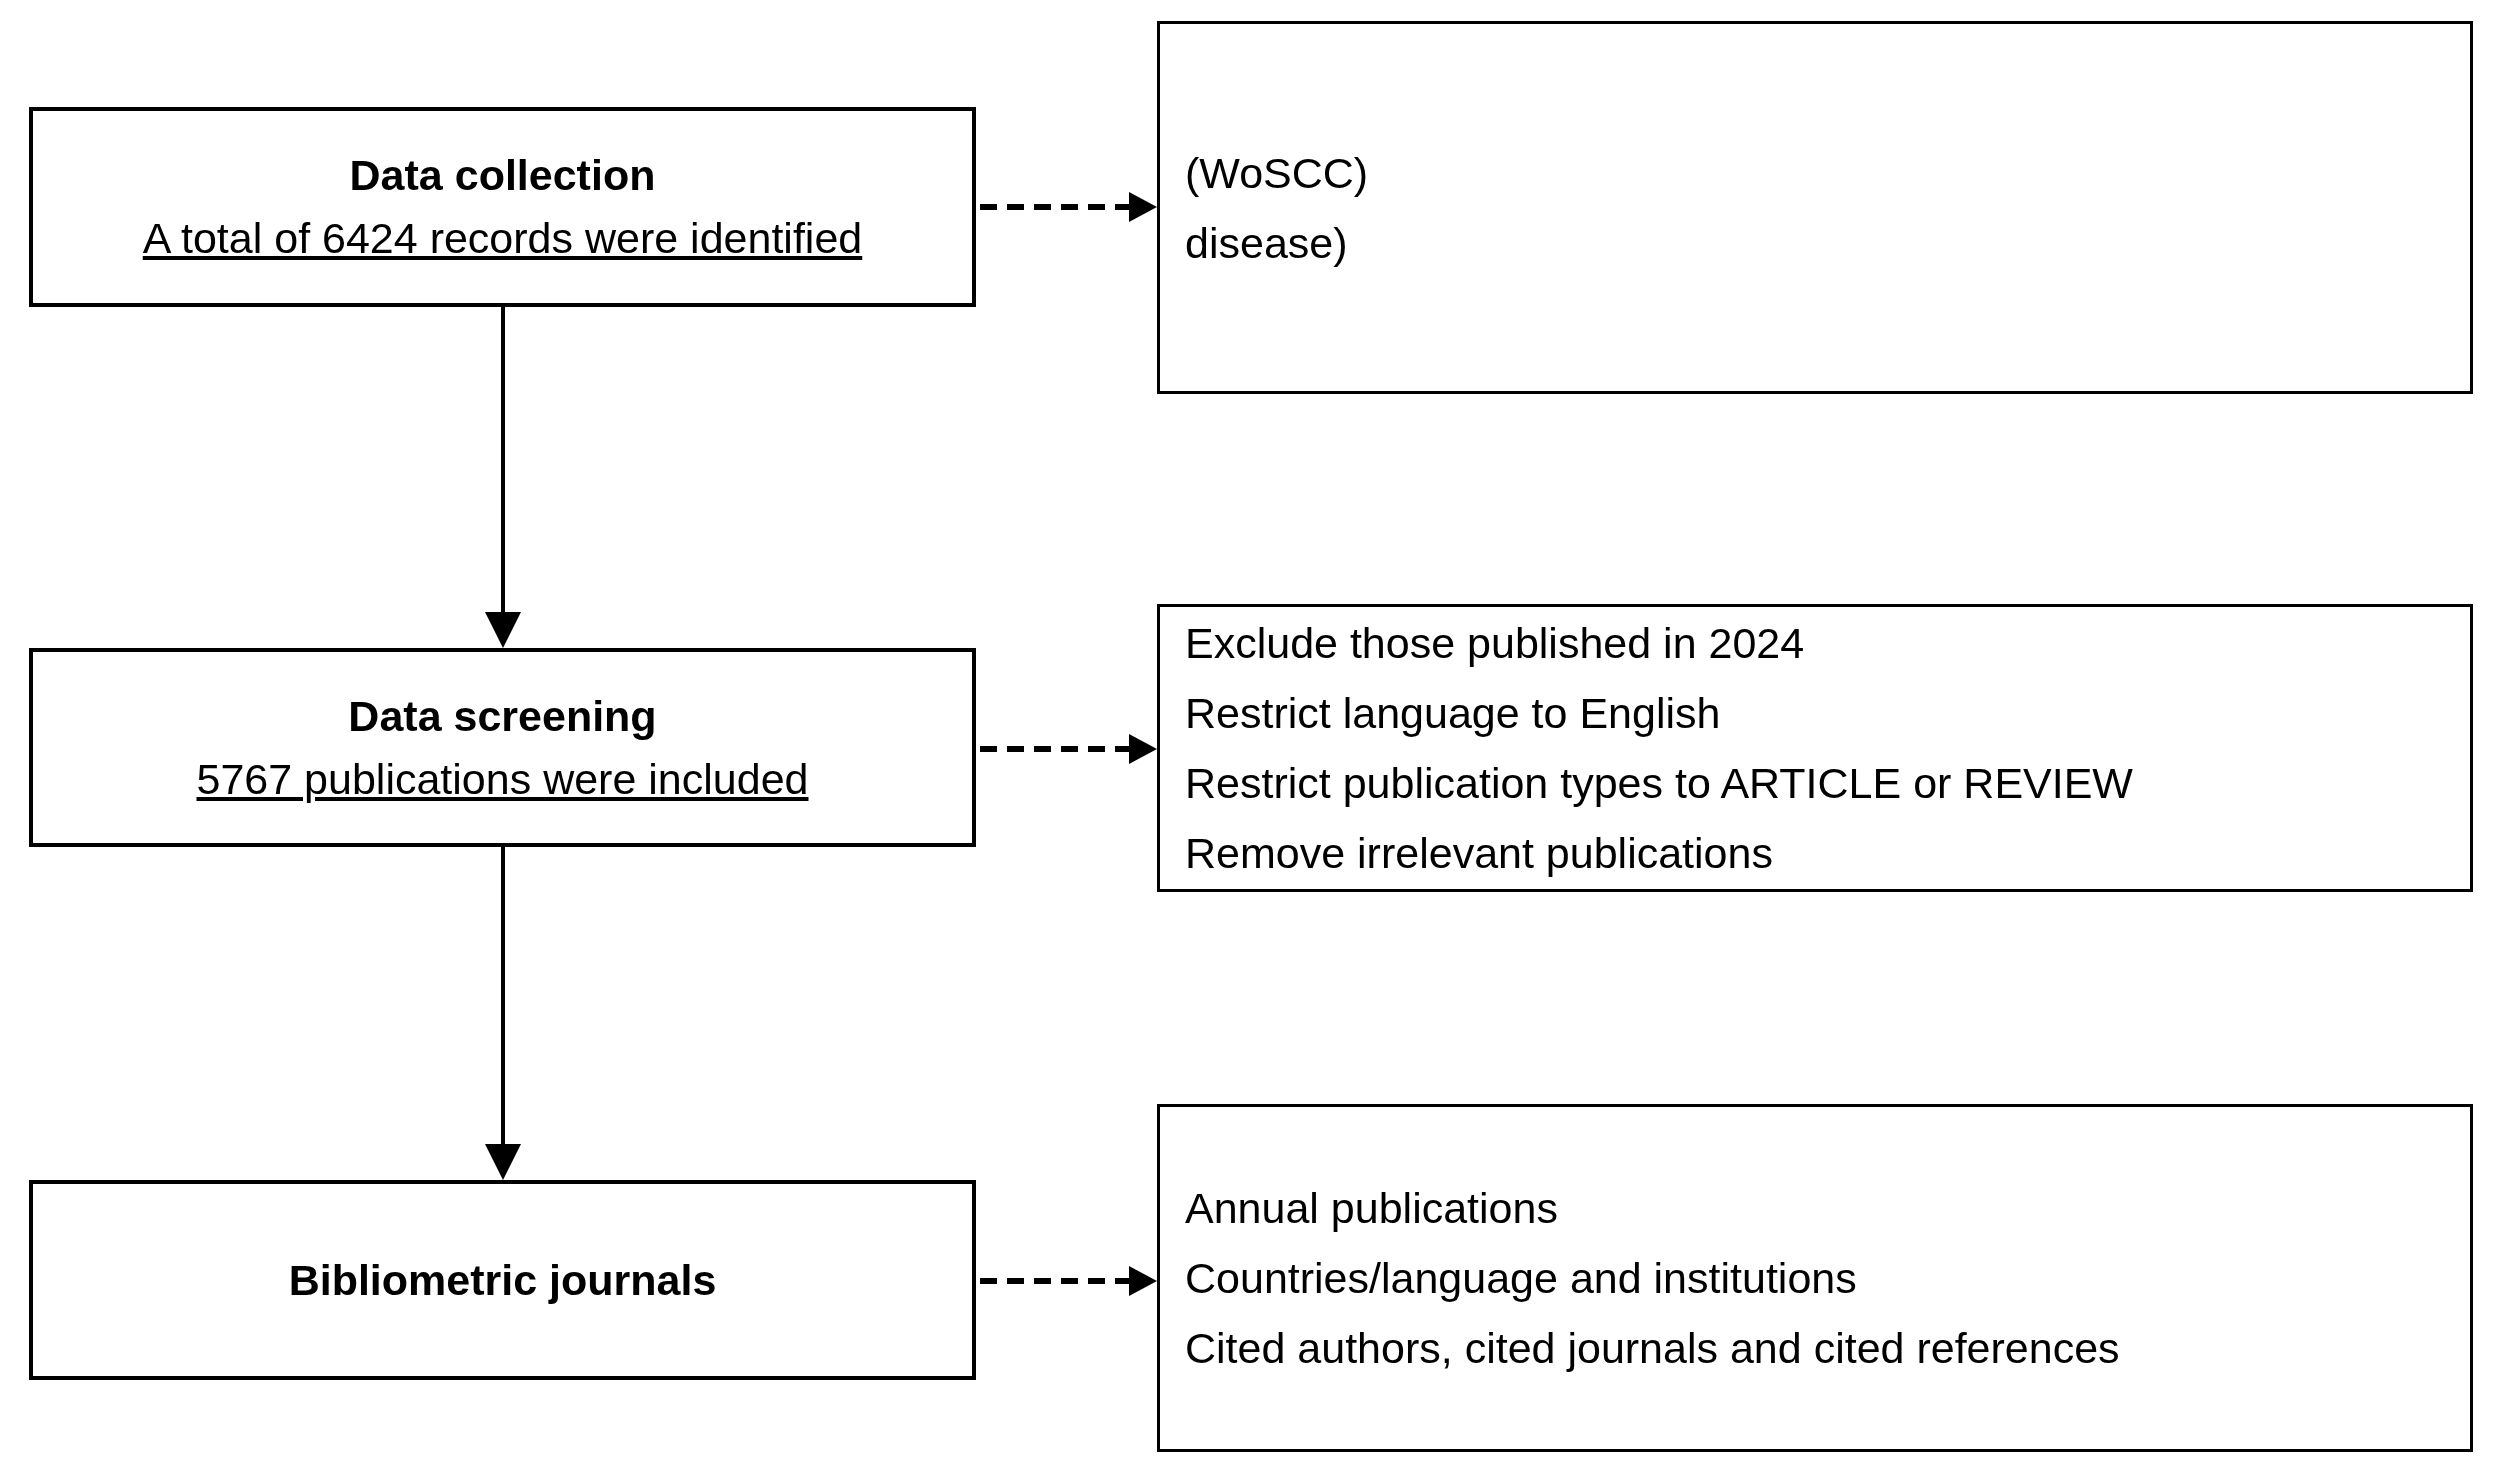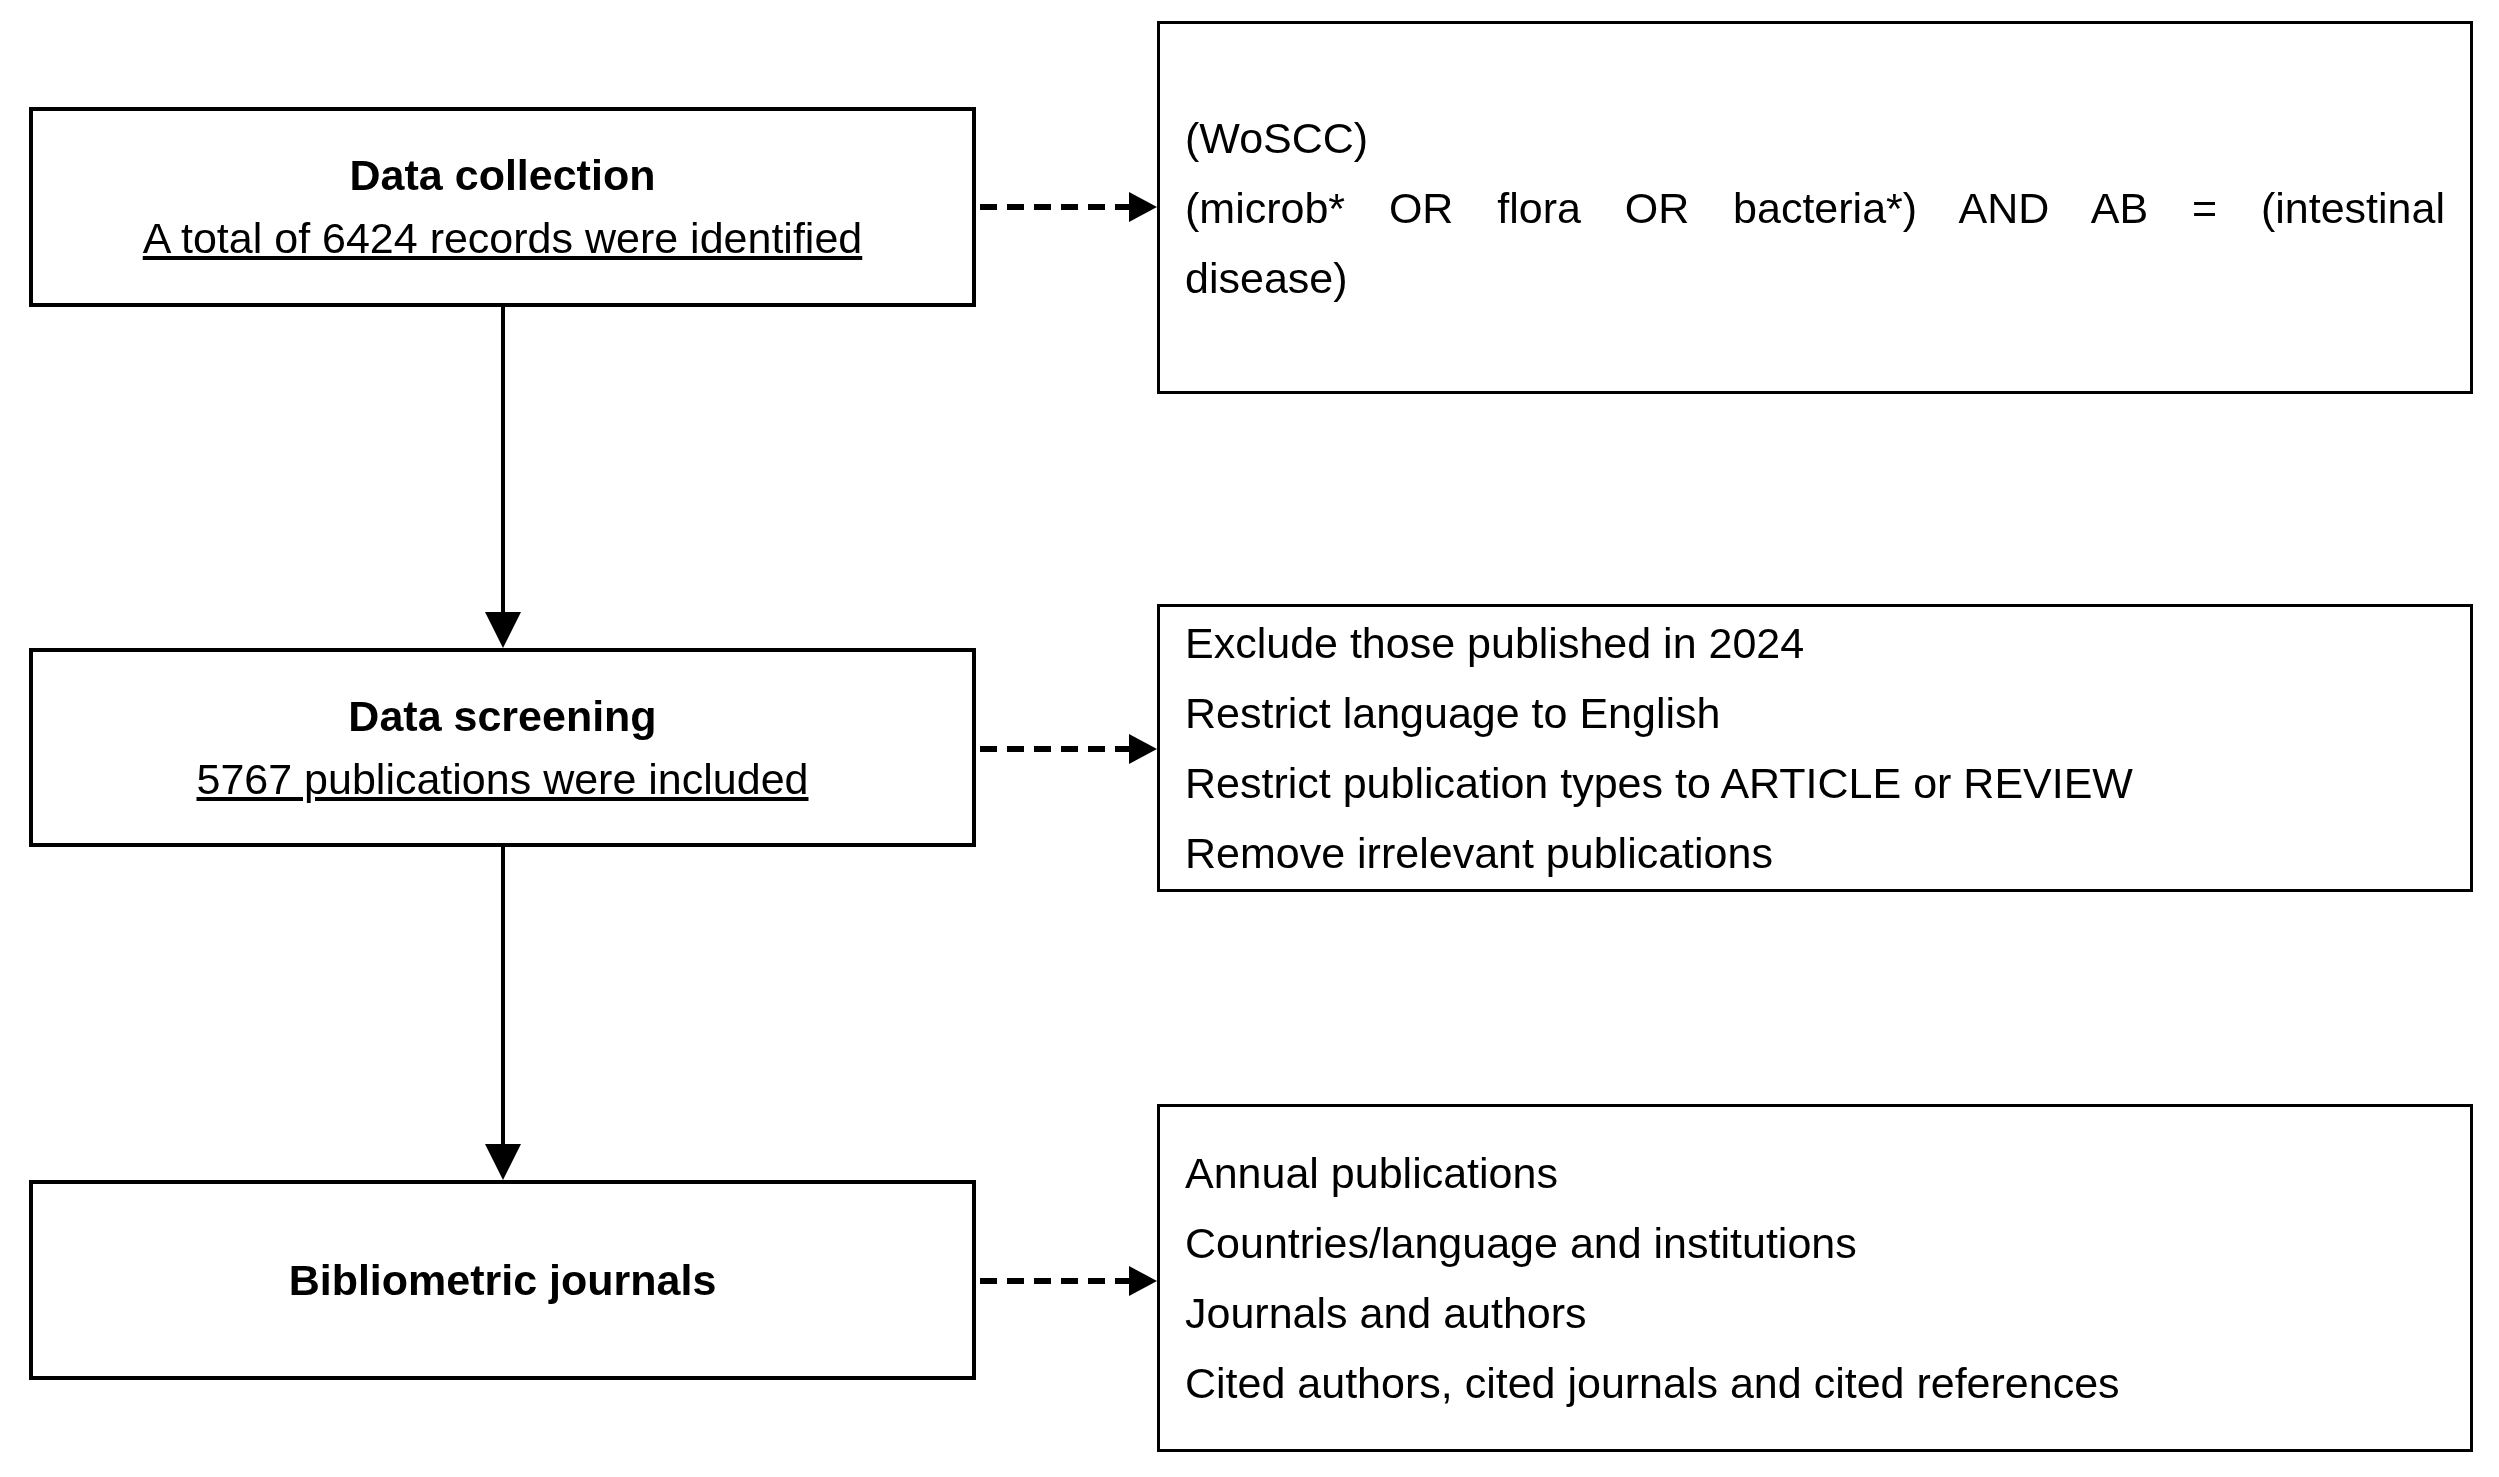--- a/index.html
+++ b/index.html
@@ -115,21 +115,20 @@
 
 <div id="canvas">
 
   <div class="step-box" style="top:107px; height:200px;">
     <div class="step-title">Data collection</div>
     <div class="step-subtitle">A total of 6424 records were identified</div>
   </div>
 
   <div class="detail-box" style="top:21px; height:373px;">
     <div class="detail-line">(WoSCC)</div>
-    <div class="detail-line stretch">(microb* OR flora OR bacteria*) AND AB = (intestinal</div>
     <div class="detail-line">disease)</div>
   </div>
 
   <div class="d-arrow" style="left:980px; top:207px; width:177px;">
     <div class="dashes"></div>
     <div class="head"></div>
   </div>
 
   <div class="v-arrow" style="left:503px; top:306px; height:342px;">
     <div class="shaft" style="height:310px;"></div>
@@ -158,21 +157,20 @@
     <div class="head"></div>
   </div>
 
   <div class="step-box" style="top:1180px; height:200px;">
     <div class="step-title">Bibliometric journals</div>
   </div>
 
   <div class="detail-box" style="top:1104px; height:348px;">
     <div class="detail-line">Annual publications</div>
     <div class="detail-line">Countries/language and institutions</div>
-    <div class="detail-line">Journals and authors</div>
     <div class="detail-line">Cited authors, cited journals and cited references</div>
   </div>
 
   <div class="d-arrow" style="left:980px; top:1281px; width:177px;">
     <div class="dashes"></div>
     <div class="head"></div>
   </div>
 
 </div>
 

